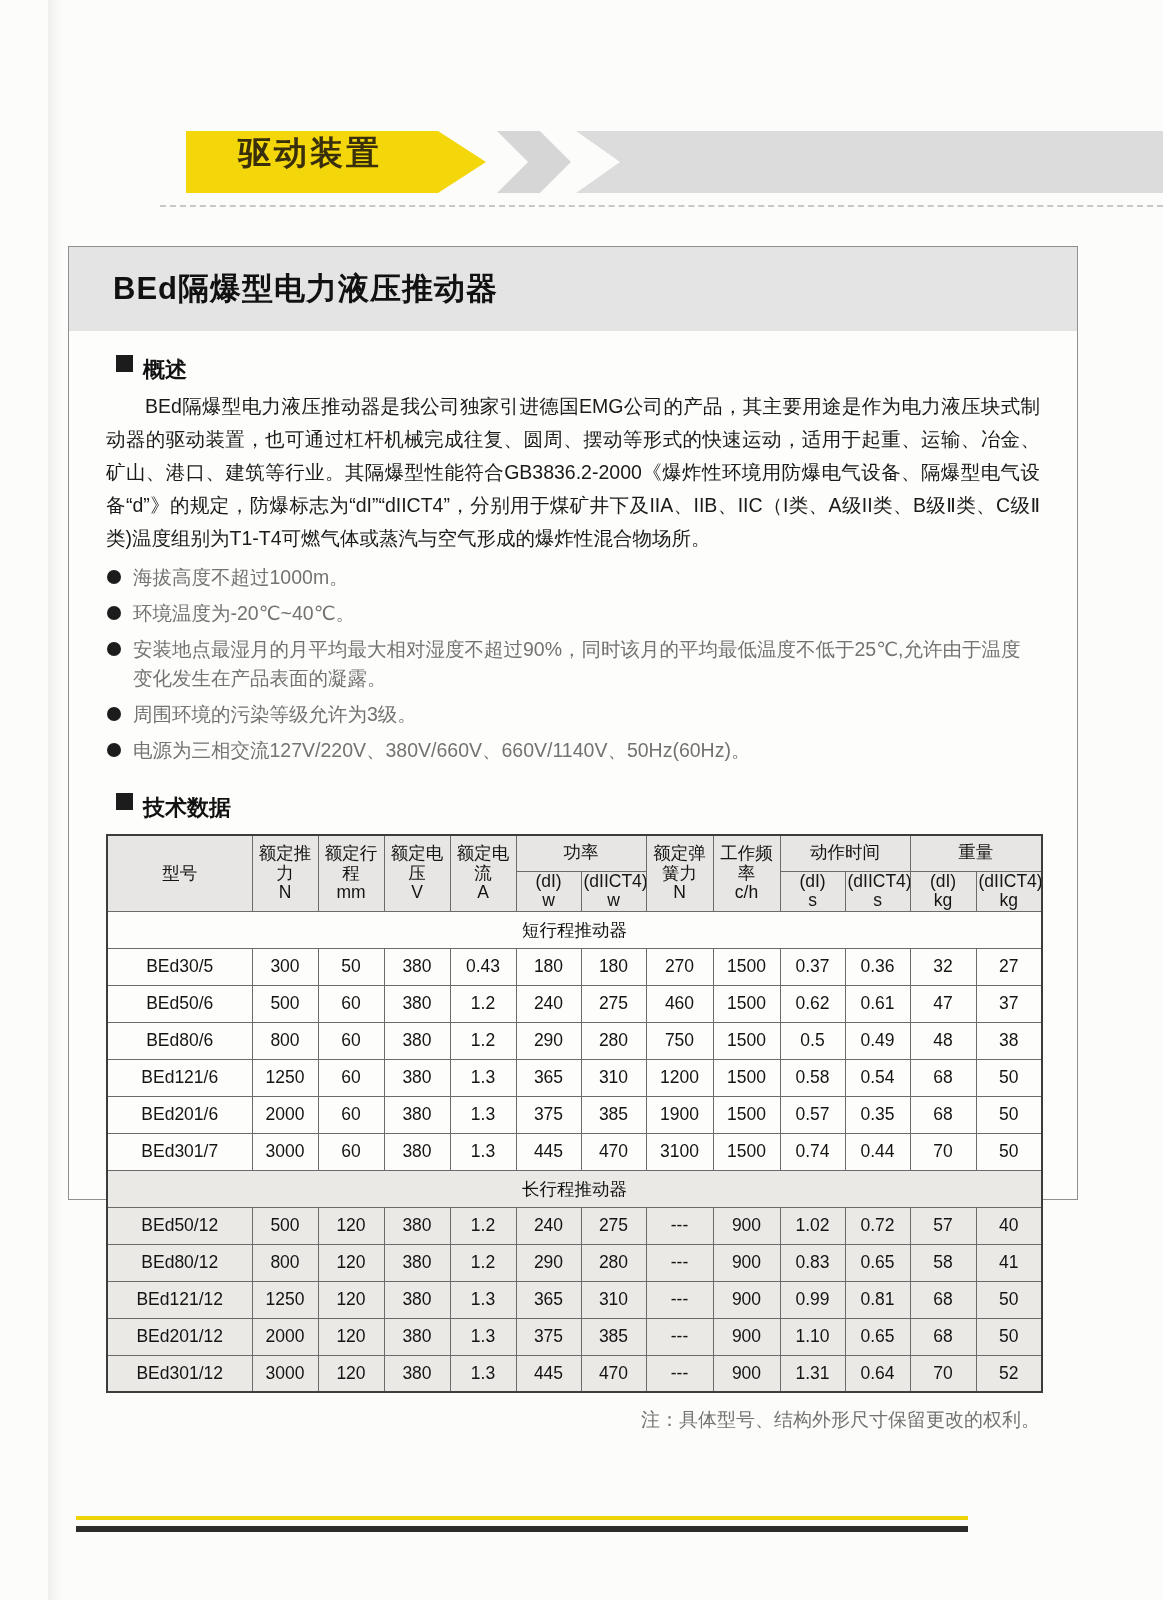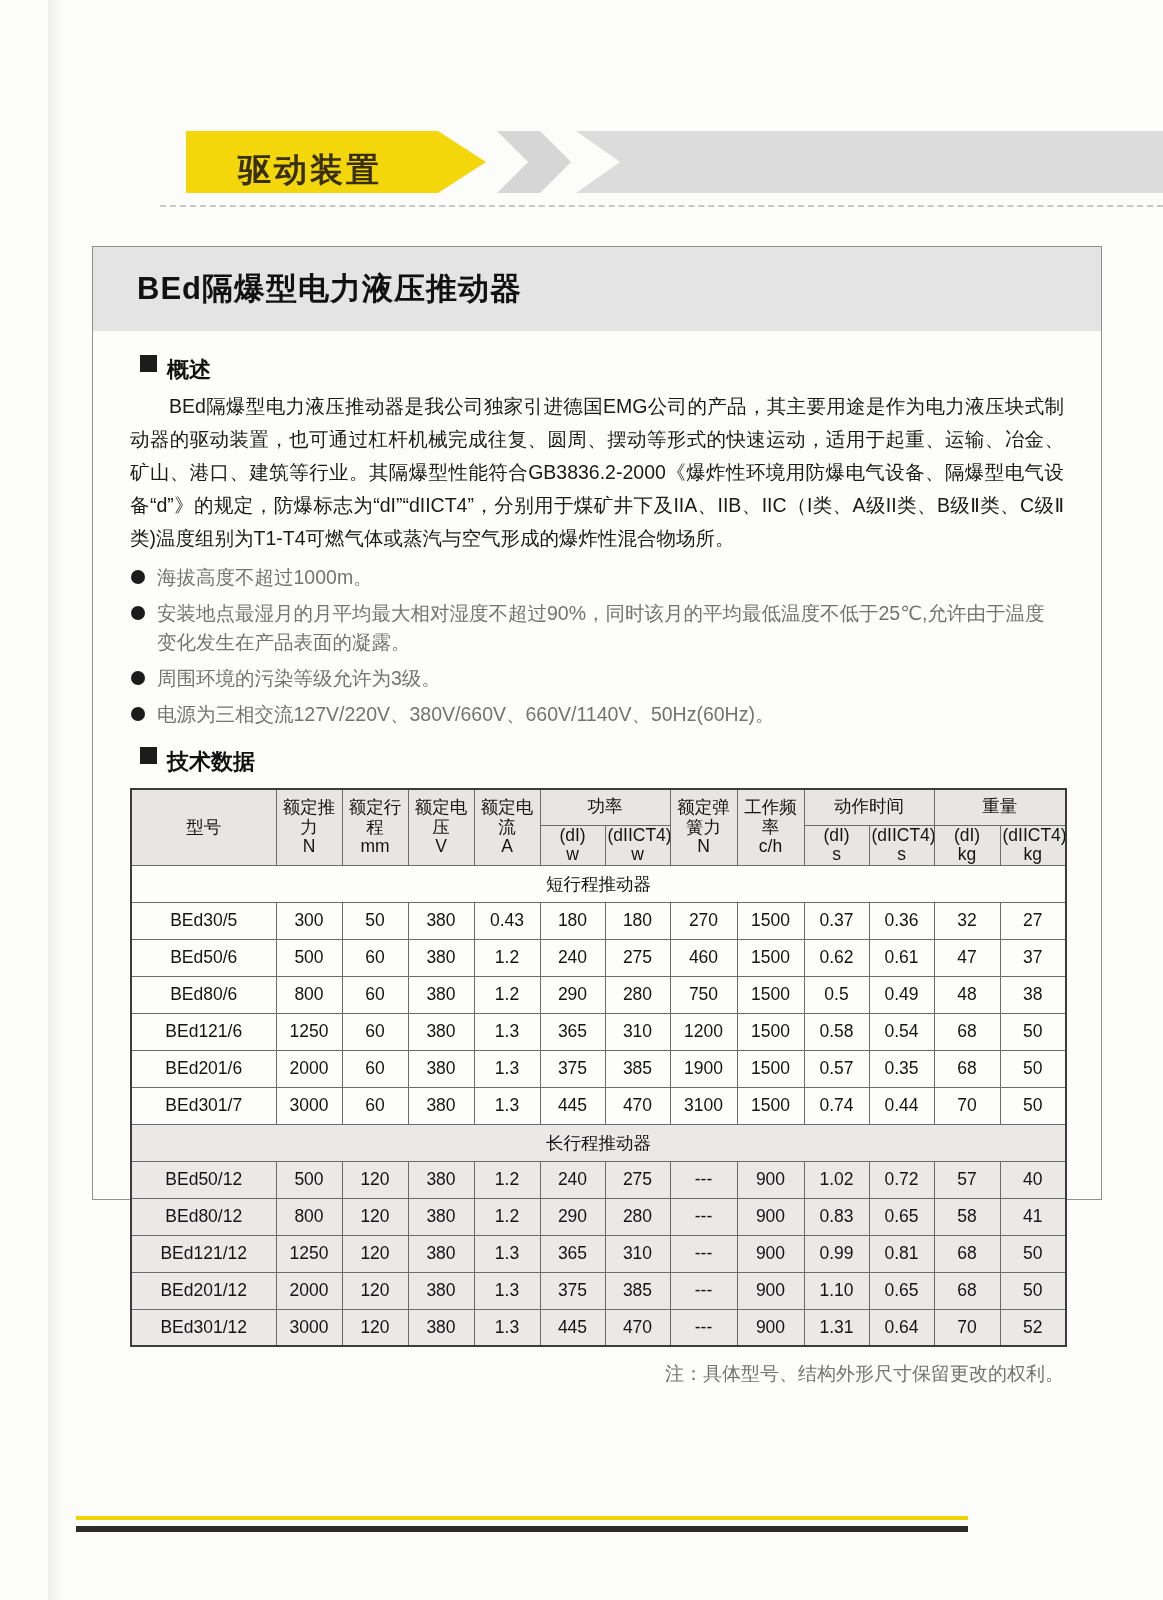--- a/index.html
+++ b/index.html
@@ -16,21 +16,21 @@
     position:absolute; left:48px; top:0; width:14px; height:1600px;
     background:linear-gradient(to right, rgba(180,180,175,.18), rgba(180,180,175,0));
   }
 
   
   .banner { position:absolute; left:0; top:0; width:1163px; height:230px; }
   .banner-yellow {
     position:absolute; left:186px; top:131px; width:300px; height:62px;
     background:#f3d70a;
     clip-path:polygon(0 0, 84% 0, 100% 50%, 84% 100%, 0 100%);
-    display:flex; align-items:flex-end;
+    display:flex; align-items:flex-start;
   }
   .banner-yellow span {
     font-size:33px; font-weight:bold; color:#3a2f0b;
     letter-spacing:3px; padding-left:52px; white-space:nowrap;
   }
   .banner-chevron {
     position:absolute; top:131px; width:74px; height:62px; background:#d6d6d6;
     clip-path:polygon(0 0, 58% 0, 100% 50%, 58% 100%, 0 100%, 42% 50%);
   }
   .banner-bar {
@@ -38,42 +38,42 @@
     background:#dcdcdc;
     clip-path:polygon(0 0, 100% 0, 100% 100%, 0 100%, 7.5% 50%);
   }
   .banner-dashes {
     position:absolute; left:160px; top:205px; width:1003px; height:0;
     border-top:2px dashed #c8c8c8;
   }
 
   
   .content-box {
-    position:absolute; left:92px; top:246px; width:1010px; height:954px;
+    position:absolute; left:68px; top:246px; width:1010px; height:954px;
     border:1px solid #909090; background:#fdfdfb;
   }
   .title-bar {
     height:84px; background:#e4e4e4;
     display:flex; align-items:center; padding-left:44px;
   }
   .title-bar h1 { font-size:31px; font-weight:bold; color:#111; letter-spacing:1px; }
 
   .inner { padding:0 37px; }
 
   .sec-heading {
     display:flex; align-items:flex-start; font-size:22px; font-weight:bold;
     padding-left:10px; color:#111;
   }
   .sec-heading .sq {
     width:17px; height:17px; background:#1c1c1c; display:inline-block;
     margin-right:10px; flex:0 0 auto;
   }
   .h-overview { margin-top:24px; }
   .h-conditions { margin-top:10px; }
-  .h-tech { margin-top:18px; }
+  .h-tech { margin-top:28px; }
 
   .overview-para {
     margin-top:5px;
     font-size:19.5px; line-height:33px; text-align:justify; text-indent:2em;
     color:#1a1a1a;
   }
 
   .cond-list { list-style:none; margin-top:8px; }
   .cond-list li {
     position:relative; padding-left:27px; font-size:19.5px; line-height:29px;
@@ -132,20 +132,21 @@
   <div class="inner">
 
     <div class="sec-heading h-overview">
       <span class="sq"></span>
       <span>概述</span>
     </div>
     <p class="overview-para">BEd隔爆型电力液压推动器是我公司独家引进德国EMG公司的产品，其主要用途是作为电力液压块式制动器的驱动装置，也可通过杠杆机械完成往复、圆周、摆动等形式的快速运动，适用于起重、运输、冶金、矿山、港口、建筑等行业。其隔爆型性能符合GB3836.2-2000《爆炸性环境用防爆电气设备、隔爆型电气设备“d”》的规定，防爆标志为“dI”“dIICT4”，分别用于煤矿井下及IIA、IIB、IIC（I类、A级II类、B级Ⅱ类、C级Ⅱ类)温度组别为T1-T4可燃气体或蒸汽与空气形成的爆炸性混合物场所。</p>
 
     <ul class="cond-list">
         <li><span class="dot"></span>海拔高度不超过1000m。</li>
+        <li><span class="dot"></span>环境温度为-20℃~40℃。</li>
         <li><span class="dot"></span>安装地点最湿月的月平均最大相对湿度不超过90%，同时该月的平均最低温度不低于25℃,允许由于温度变化发生在产品表面的凝露。</li>
         <li><span class="dot"></span>周围环境的污染等级允许为3级。</li>
         <li><span class="dot"></span>电源为三相交流127V/220V、380V/660V、660V/1140V、50Hz(60Hz)。</li>
       </ul>
 
     <div class="sec-heading h-tech">
       <span class="sq"></span>
       <span>技术数据</span>
     </div>
 

